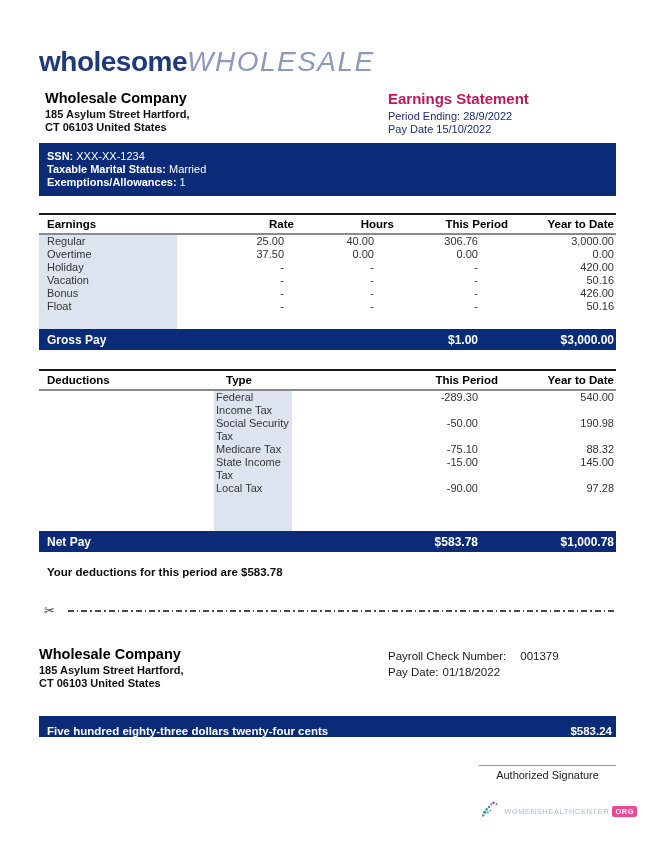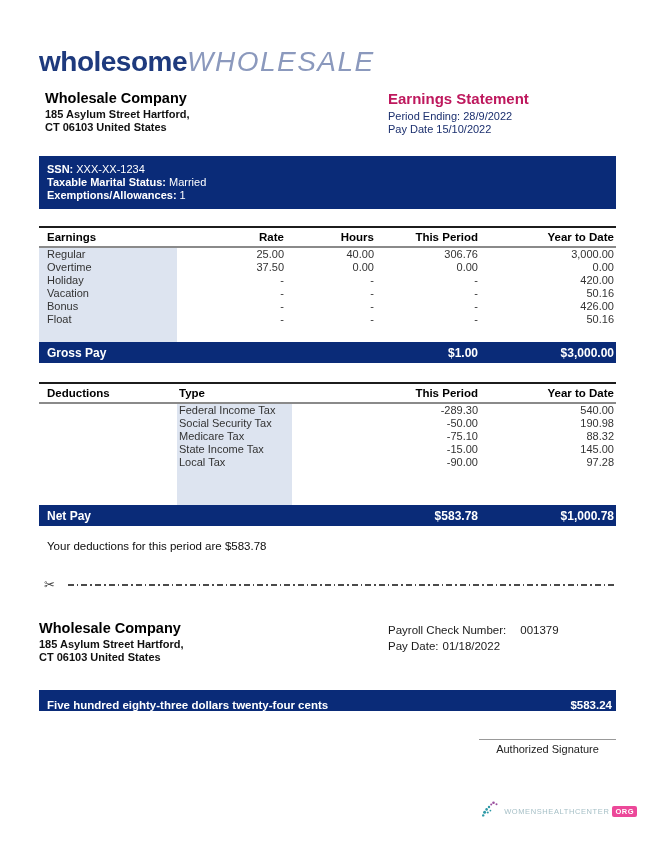--- a/index.html
+++ b/index.html
@@ -18,48 +18,48 @@
   
   .header-row { display:flex; margin-top:12px; }
   .company-block { flex:1; margin-left:6px; }
   .company-name { font-size:14.5px; font-weight:bold; color:#000; margin-bottom:2px; }
   .company-addr { font-size:11px; font-weight:bold; color:#111; line-height:13px; }
   .statement-block { width:228px; }
   .statement-title { font-size:15px; font-weight:bold; color:#be185d; margin-bottom:3px; }
   .statement-line { font-size:11px; color:#1b2f6e; line-height:12.5px; }
 
   
-  .banner { margin-top:21px; background:#0a2b78; color:#fff; display:flex;
+  .banner { margin-top:8px; background:#0a2b78; color:#fff; display:flex;
             padding:7px 8px; font-size:11px; line-height:13px; }
   .banner-left { flex:1; }
   .banner-right { width:165px; font-weight:bold; }
   .bl-label { font-weight:bold; margin-right:3px; }
 
   
   .etable { margin-top:17px; }
   .dsection { margin-top:19px; }
   .et-grid { display:grid; grid-template-columns:138px 109px 90px 104px 1fr; }
   .dt-grid { display:grid; grid-template-columns:138px 115px 188px 1fr; }
   .t-head { border-top:2px solid #1c1c1c; border-bottom:2px solid #8a8a8a;
-            padding:3px 0 3px; font-weight:bold; font-size:11.5px; color:#000; }
+            padding:3px 0 3px; font-weight:bold; font-size:11.5px; color:#000;gap:10px; }
   .t-row { font-size:11px; color:#333; line-height:13px; }
   .cell.name { padding-left:8px; }
-  .cell.type { padding-left:2px; }
+  .cell.type { padding-left:2px;margin-left:37px; }
   .cell.num { text-align:right; padding-right:2px; }
   .shade { background:#dde4f0; }
   .e-trailer { height:16px; }
   .d-trailer { height:36px; }
 
   
   .bar { background:#0a2b78; color:#fff; font-weight:bold; font-size:12px;
          height:21px; display:grid; grid-template-columns:441px 1fr; align-items:center; }
   .bar-left { display:flex; justify-content:space-between; padding-left:8px; padding-right:2px; }
   .bar-right { text-align:right; padding-right:2px; }
 
-  .note { margin-top:14px; padding-left:8px; font-size:11.5px; font-weight:normal; color:#0d0d0d; }
+  .note { margin-top:14px; padding-left:8px; font-size:11.5px; font-weight:bold; color:#0d0d0d; }
 
   
   .cutline { margin-top:28px; display:flex; align-items:center; padding-left:5px; }
   .scissors { font-size:13px; color:#444; margin-right:13px; line-height:10px; }
   .dashes { flex:1; height:2px;
     background:repeating-linear-gradient(to right, #4a4a4a 0 6px, transparent 6px 9px, #4a4a4a 9px 10.5px, transparent 10.5px 13.5px); }
 
   
   .check-header { display:flex; margin-top:30px; }
   .payroll-block { width:228px; font-size:11.5px; color:#1a1a1a; line-height:16px; padding-top:2px; }

